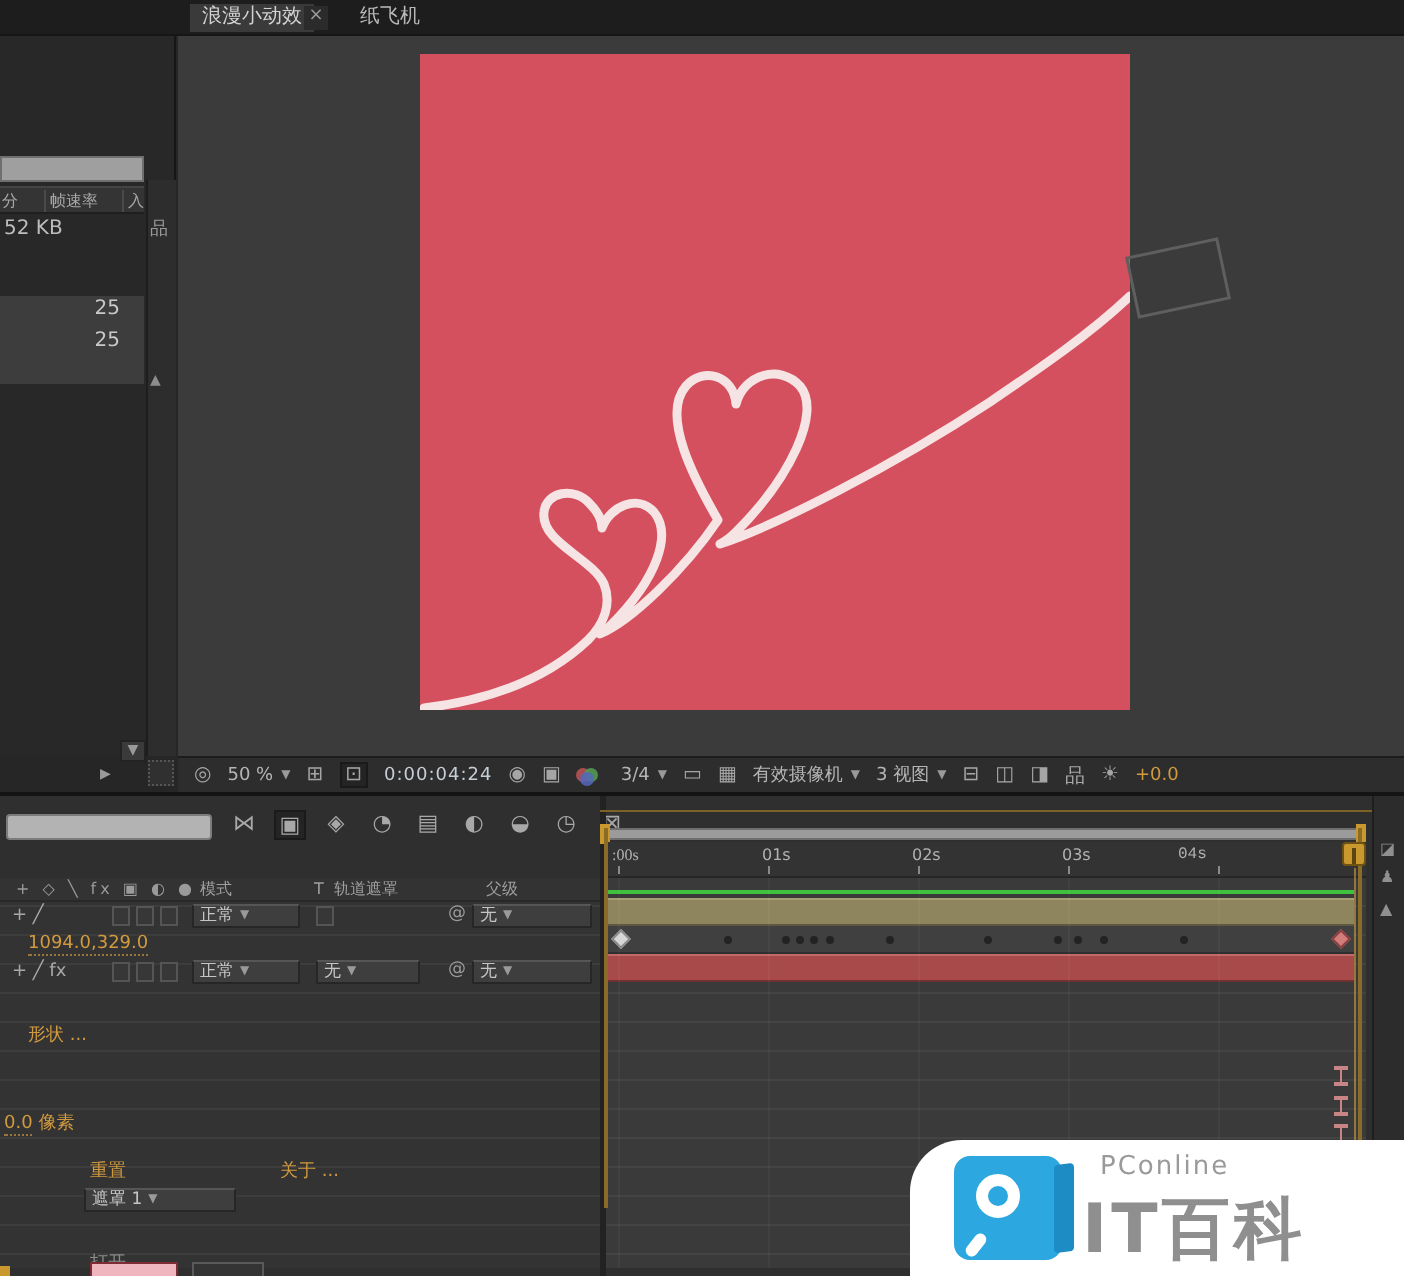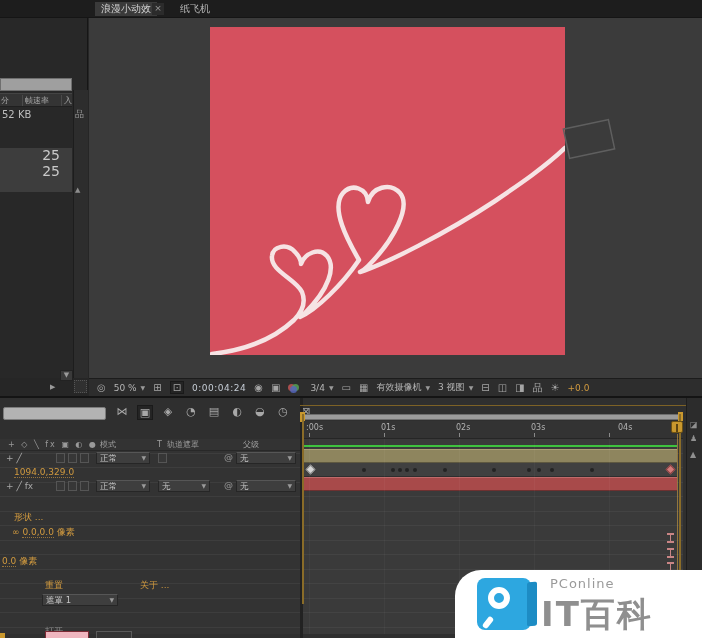--- a/index.html
+++ b/index.html
@@ -16,21 +16,21 @@
 
   
   .left-panel{position:absolute;left:0;top:18px;width:88px;height:360px;background:#282828;border-right:1px solid #161616;}
   .lp-graybar{position:absolute;left:0;top:60px;width:72px;height:13px;background:#9f9f9f;border:1px solid #6f6f6f;}
   .lp-cols{position:absolute;left:0;top:75px;width:72px;height:14px;background:#343434;border-top:1px solid #444;border-bottom:1px solid #1f1f1f;color:#a8a8a8;font-size:8px;line-height:13px;}
   .lp-col-type{position:absolute;left:1px;top:0;}
   .lp-col-rate{position:absolute;left:25px;top:0;}
   .lp-col-in{position:absolute;left:64px;top:0;}
   .lp-colsep{position:absolute;top:1px;width:1px;height:11px;background:#4a4a4a;}
   .lp-size{position:absolute;left:2px;top:91px;color:#bdbdbd;font-size:10px;}
-  .lp-rate-row{position:absolute;left:0;width:72px;height:28px;background:#3d3d3d;color:#c9c9c9;font-size:14px;line-height:14px;}
+  .lp-rate-row{position:absolute;left:0;width:72px;height:28px;background:#3d3d3d;color:#c9c9c9;font-size:10px;line-height:14px;}
   .lp-rate-row span{position:absolute;right:12px;}
   .lp-strip{position:absolute;left:73px;top:72px;width:15px;height:288px;background:#2d2d2d;border-left:1px solid #1d1d1d;}
   .lp-flowchart{position:absolute;left:75px;top:90px;color:#9a9a9a;font-size:9px;}
   .lp-up{position:absolute;left:75px;top:168px;color:#8d8d8d;font-size:7px;}
   .lp-down{position:absolute;left:60px;top:352px;width:13px;height:11px;background:#3a3a3a;border:1px solid #222;color:#9a9a9a;font-size:7px;line-height:9px;text-align:center;}
   .lp-right{position:absolute;left:50px;top:365px;color:#9a9a9a;font-size:7px;}
   .lp-grip{position:absolute;left:74px;top:362px;width:13px;height:13px;border:1px dotted #555;background:#303030;}
 
   
   .viewer{position:absolute;left:89px;top:18px;width:613px;height:360px;background:#3b3b3b;overflow:hidden;}
@@ -80,21 +80,21 @@
   .tl-colheader{position:absolute;left:0;top:41px;width:300px;height:12px;background:#333;border-bottom:1px solid #282828;color:#9f9f9f;font-size:8px;line-height:12px;}
   .tl-colheader .glyphs{position:absolute;left:8px;letter-spacing:2px;font-size:8px;color:#9a9a9a;}
   .lbl-mode{position:absolute;left:100px;}
   .lbl-t{position:absolute;left:157px;}
   .lbl-matte{position:absolute;left:167px;}
   .lbl-parent{position:absolute;left:227px;margin-left:16px;}
 
   .lrow{position:absolute;left:0;width:300px;height:14px;font-size:9px;color:#b5b5b5;}
   .lrow .sw{position:absolute;top:2px;color:#a8a8a8;font-size:9px;}
   .swbox{position:absolute;top:2px;width:9px;height:10px;border:1px solid #555;background:#373737;}
-  .dd{position:absolute;top:1px;height:12px;background:#3e3e3e;border:1px solid #262626;border-top-color:#565656;border-radius:1px;color:#c5c5c5;font-size:8.5px;line-height:10px;padding:0 3px;display:flex;justify-content:space-between;align-items:center;}
+  .dd{position:absolute;top:1px;height:12px;background:#3e3e3e;border:1px solid #262626;border-top-color:#565656;border-radius:1px;color:#c5c5c5;font-size:8.5px;line-height:10px;padding:0 3px;display:flex;align-items:center;}
   .dd .arr{font-size:6px;color:#9a9a9a;margin-left:3px;}
   .pick{position:absolute;top:1px;color:#9a9a9a;font-size:9px;}
   .oval{color:var(--value-orange,#d19a3f);}
   .uval{border-bottom:1px dotted rgba(209,154,63,.65);}
   .prow{position:absolute;left:0;width:300px;font-size:9px;color:var(--value-orange,#d19a3f);}
   .gray{color:#8a8a8a;}
   .swatch-pink{position:absolute;left:45px;width:44px;height:9px;background:#efb6bf;border:1px solid #7d2b35;}
   .swatch-box{position:absolute;left:96px;width:36px;height:9px;border:1px solid #5a5a5a;background:#343434;}
 
   .ram-line{position:absolute;left:0;top:6px;width:374px;height:2px;background:var(--ram-green,#3ec23e);}
@@ -284,29 +284,29 @@
         <div class="imark" style="left: 364px; top: 181px;">
           <i></i>
         </div>
       </div>
 
     <div class="tl-topline"></div>
     <div class="workarea"></div>
     <div class="wa-brk" style="left:300px"></div>
     <div class="wa-brk" style="left:678px"></div>
     <div class="ruler">
-        <div class="tick" style="left: 3px;">:00s</div>
+        <div class="tick" style="left: 3px; font-family: Liberation Serif, serif;">:00s</div>
         <i class="tickmark" style="left: 6px;"></i>
         <div class="tick" style="left: 78px;">01s</div>
         <i class="tickmark" style="left: 81px;"></i>
         <div class="tick" style="left: 153px;">02s</div>
         <i class="tickmark" style="left: 156px;"></i>
         <div class="tick" style="left: 228px;">03s</div>
         <i class="tickmark" style="left: 231px;"></i>
-        <div class="tick" style="left: 315px;">04s</div>
+        <div class="tick" style="left: 286px; font-family: Liberation Mono, monospace;">04s</div>
         <i class="tickmark" style="left: 306px;"></i>
       </div>
     <div class="goldline" style="left:302px"></div>
     <div class="goldline" style="left:679px"></div>
     <div class="playhead"></div>
     <div class="cti-line"></div>
 
     <div class="tl-colheader">
       <span class="glyphs">+ ◇ ╲ fx ▣ ◐ ●</span>
       <span class="lbl-mode">模式</span>
@@ -350,25 +350,20 @@
           <span class="arr">▼</span>
         </span>
       <span class="pick" style="left:224px">@</span>
       <span class="dd" style="left:236px;width:60px">
           <span>无</span>
           <span class="arr">▼</span>
         </span>
     </div>
 
     <div class="prow" style="top:113px;left:14px">形状 ...</div>
-    <div class="prow" style="top:128px;left:12px">
-      <span>∞</span>
-      <span class="uval">0.0,0.0</span>
-      <span>像素</span>
-    </div>
     <div class="prow" style="top:157px;left:2px">
       <span class="uval">0.0</span>
       <span>像素</span>
     </div>
     <div class="prow" style="top:181px;left:45px">重置</div>
     <div class="prow" style="top:181px;left:140px">关于 ...</div>
     <span class="dd" style="left:42px;top:196px;width:76px;position:absolute">
         <span>遮罩 1</span>
         <span class="arr">▼</span>
       </span>

